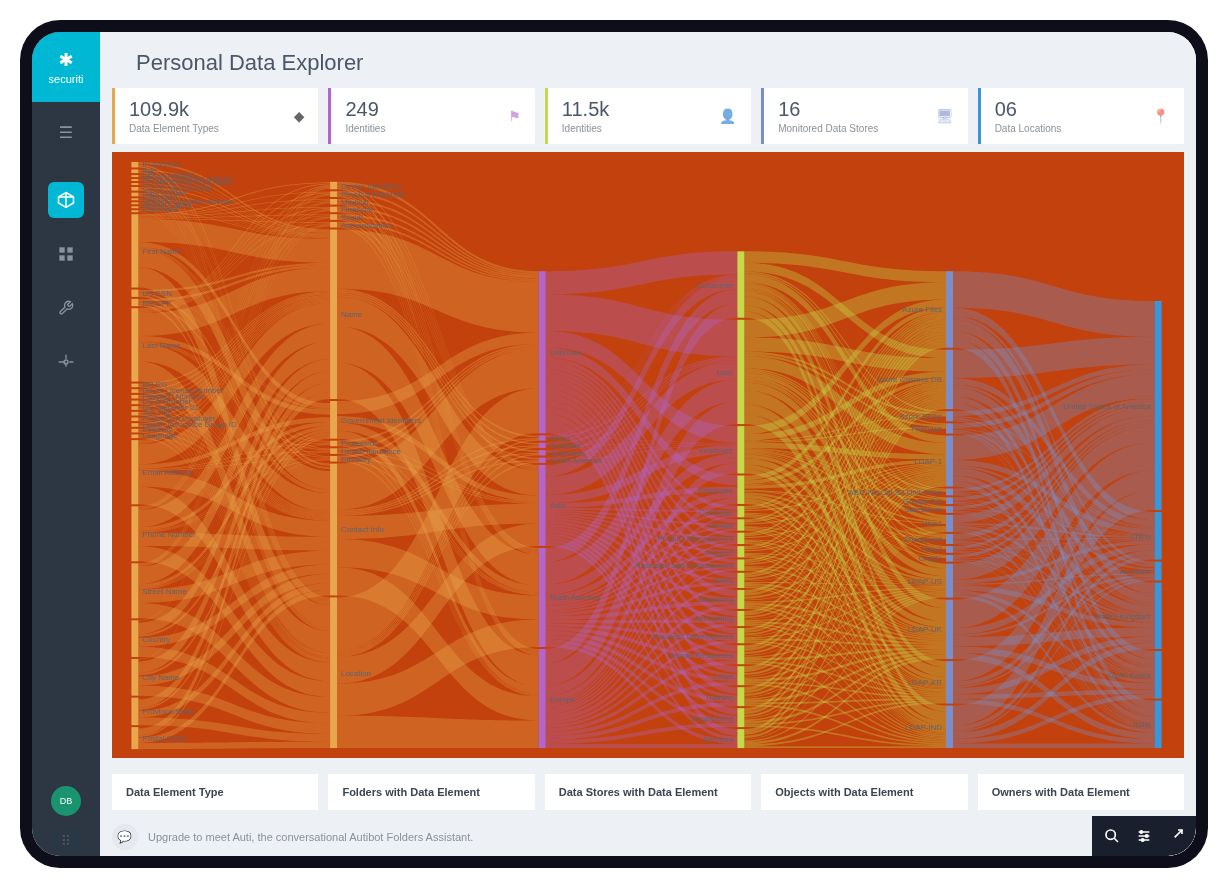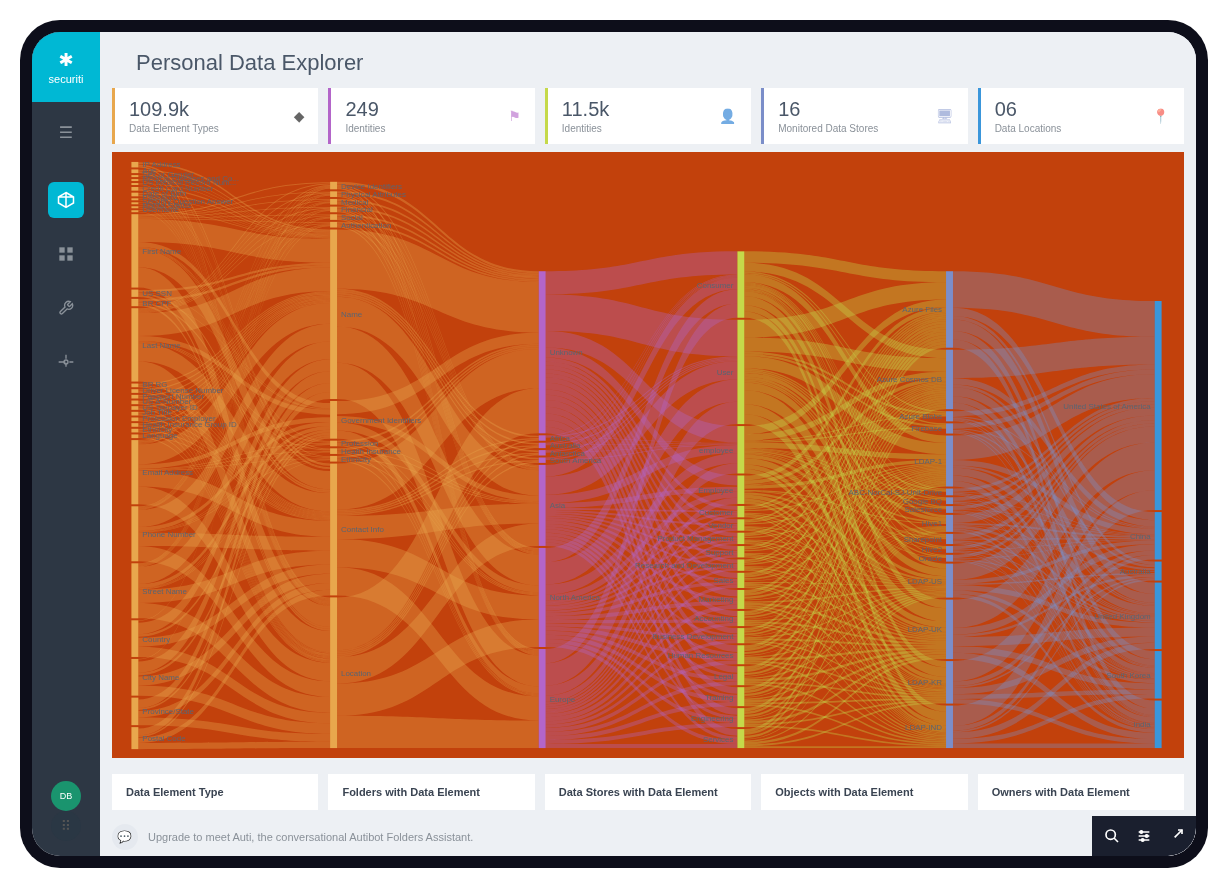--- a/index.html
+++ b/index.html
@@ -7,21 +7,21 @@
 .device-frame { width: 1188px; height: 848px; background: #0d0e1a; border-radius: 40px; padding: 12px; position: relative; margin: 0 auto; }
 .screen { width: 100%; height: 100%; background: #edf0f4; border-radius: 28px; overflow: hidden; display: flex; position: relative; }
 .sidebar { width: 68px; background: #2d3744; display: flex; flex-direction: column; align-items: center; padding-top: 0; }
 .logo-box { width: 68px; height: 70px; background: #00b8d4; display: flex; flex-direction: column; align-items: center; justify-content: center; color: #fff; }
 .logo-icon { font-size: 18px; }
 .logo-text { font-size: 11px; margin-top: 2px; }
 .menu-toggle { width: 30px; height: 30px; margin: 15px 0; color: #8a9199; display: flex; align-items: center; justify-content: center; cursor: pointer; }
 .nav-items { display: flex; flex-direction: column; gap: 18px; margin-top: 20px; }
 .nav-item { width: 36px; height: 36px; border-radius: 6px; display: flex; align-items: center; justify-content: center; color: #8a9199; cursor: pointer; font-size: 16px; }
 .nav-item.active { background: #00b8d4; color: #fff; }
-.sidebar-bottom { margin-top: auto; margin-bottom: 15px; display: flex; flex-direction: column; align-items: center; }
+.sidebar-bottom { margin-top: auto; margin-bottom: 0; display: flex; flex-direction: column; gap: 10px; align-items: center; }
 .avatar { width: 30px; height: 30px; border-radius: 50%; background: #1a946e; color: #fff; font-size: 9px; display: flex; align-items: center; justify-content: center; }
 .apps-icon { width: 30px; height: 30px; border-radius: 50%; background: #2a3744; color: #555; font-size: 14px; display: flex; align-items: center; justify-content: center; }
 .main { flex: 1; display: flex; flex-direction: column; background: #edf0f4; overflow: hidden; }
 .header { padding: 18px 36px 12px; }
 .page-title { font-size: 22px; font-weight: 300; color: #4a5768; }
 .stats-row { display: flex; gap: 10px; padding: 0 12px 8px; }
 .stat-card { flex: 1; background: #fff; padding: 10px 14px; display: flex; align-items: center; justify-content: space-between; border-left: 3px solid transparent; }
 .stat-card.orange { border-left-color: #e8a74d; }
 .stat-card.purple { border-left-color: #b365c9; }
 .stat-card.green { border-left-color: #c5d94a; }

